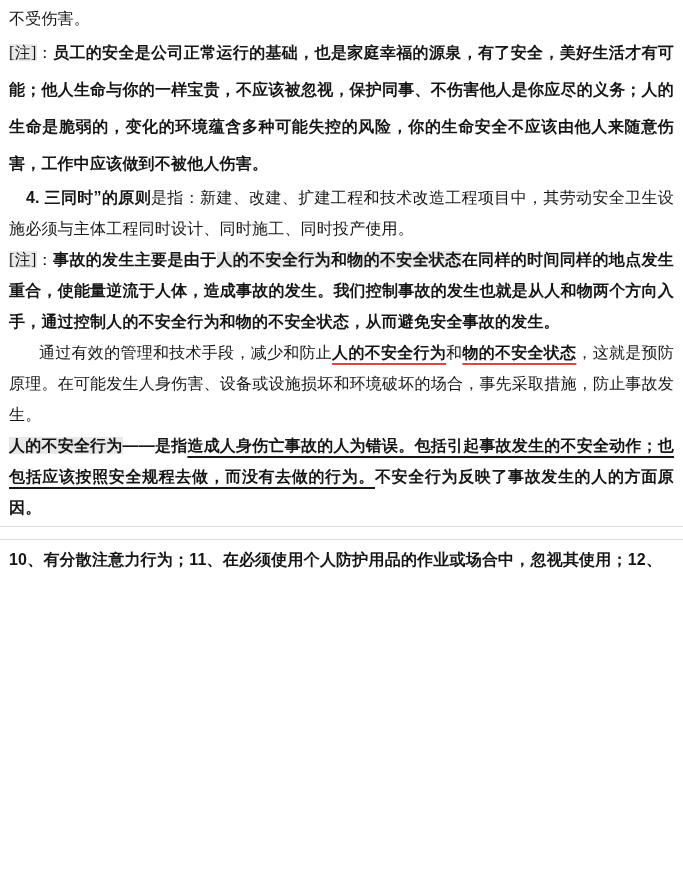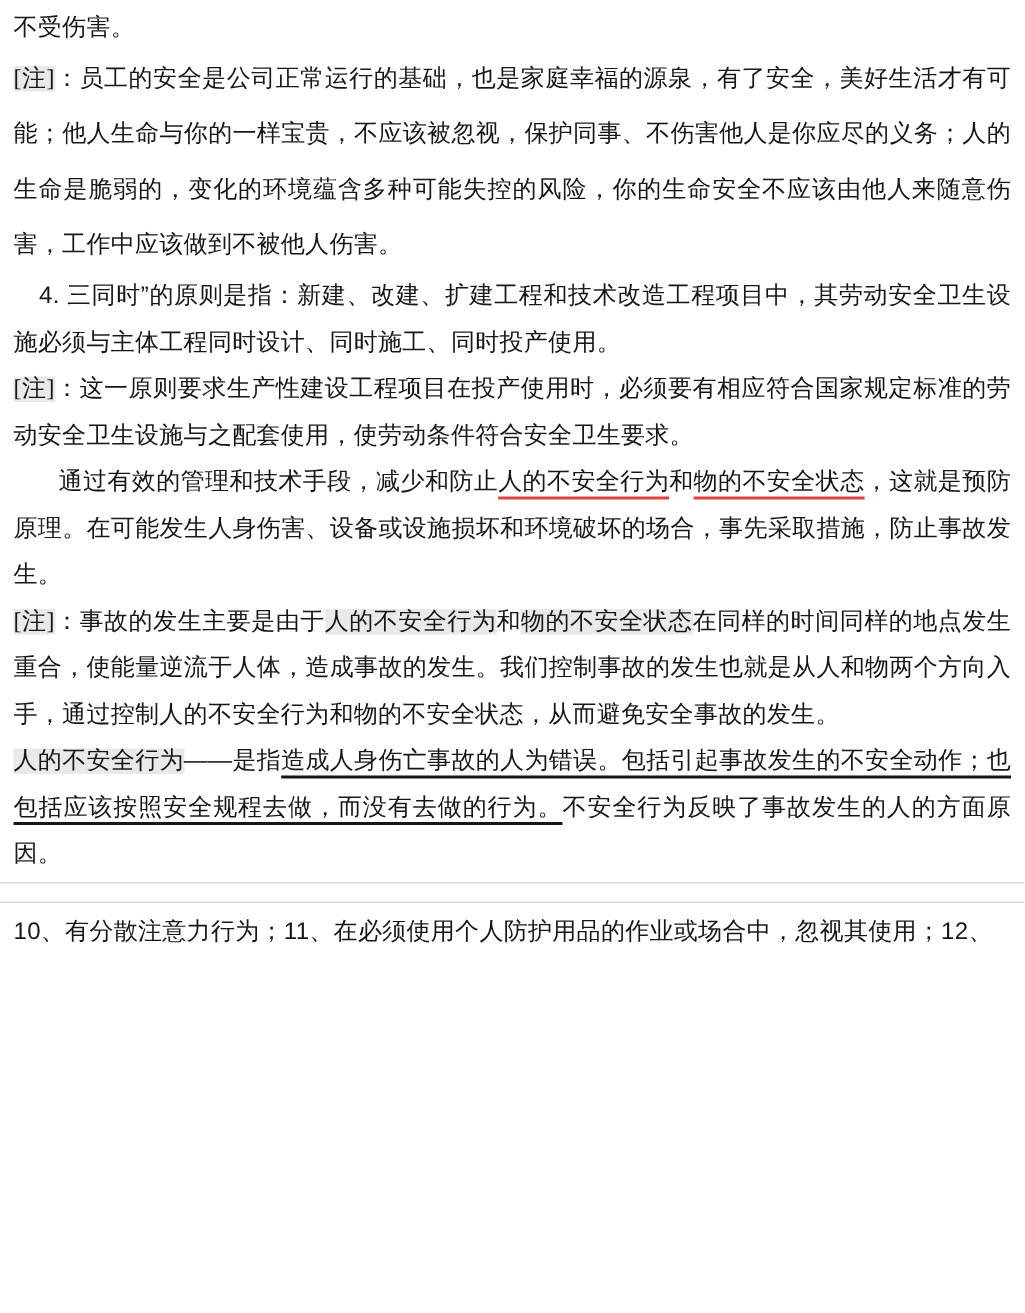--- a/index.html
+++ b/index.html
@@ -28,21 +28,21 @@
     margin: 0;
     font-size: 16px;
     line-height: 31px;
     text-align: justify;
     letter-spacing: 0.2px;
   }
   p.para.tall { line-height: 37px; }
   .indent-1 { text-indent: 17px; }
   .indent-2 { text-indent: 30px; }
   .b {
-    font-weight: 400;
+    font-weight: 700;
     font-family: "Liberation Sans", sans-serif;
   }
   .hl { background: var(--highlight_bg, #e9e9e9); }
   .ul {
     text-decoration: underline;
     text-decoration-thickness: 1.5px;
     text-underline-offset: 5px;
   }
   .rul {
     text-decoration: underline;
@@ -78,23 +78,22 @@
   .wm-icon svg { display: block; }
 </style>
 </head>
 <body>
 
 <div class="page">
   <div id="content">
       <p class="para indent-0"><span>不受伤害。</span></p>
       <p class="para indent-0 tall"><span class="hl">[注]</span><span>：</span><span class="b">员工的安全是公司正常运行的基础，也是家庭幸福的源泉，有了安全，美好生活才有可能；他人生命与你的一样宝贵，不应该被忽视，保护同事、不伤害他人是你应尽的义务；人的生命是脆弱的，变化的环境蕴含多种可能失控的风险，你的生命安全不应该由他人来随意伤害，工作中应该做到不被他人伤害。</span></p>
       <p class="para indent-1"><span class="b">4. </span><span class="b">三同时”的原则</span><span>是指：新建、改建、扩建工程和技术改造工程项目中，其劳动安全卫生设施必须与主体工程同时设计、同时施工、同时投产使用。</span></p>
-      <p class="para indent-0"><span class="hl">[注]</span><span>：</span><span class="b">这一原则要求生产性建设工程项目在投产使用时，必须要有相应符合国家规定标准的劳动安全卫生设施与之配套使用，使劳动条件符合安全卫生要求。</span></p>
+      <p class="para indent-0"><span class="hl">[注]</span><span>：</span><span class="b">事故的发生主要是由于</span><span class="b hl">人的不安全行为</span><span class="b">和</span><span class="b hl">物的不安全状态</span><span class="b">在同样的时间同样的地点发生重合，使能量逆流于人体，造成事故的发生。我们控制事故的发生也就是从人和物两个方向入手，通过控制人的不安全行为和物的不安全状态，从而避免安全事故的发生。</span></p>
       <p class="para indent-2"><span>通过有效的管理和技术手段，减少和防止</span><span class="b rul">人的不安全行为</span><span>和</span><span class="b rul">物的不安全状态</span><span>，这就是预防原理。在可能发生人身伤害、设备或设施损坏和环境破坏的场合，事先采取措施，防止事故发生。</span></p>
-      <p class="para indent-0"><span class="hl">[注]</span><span>：</span><span class="b">事故的发生主要是由于</span><span class="b hl">人的不安全行为</span><span class="b">和</span><span class="b hl">物的不安全状态</span><span class="b">在同样的时间同样的地点发生重合，使能量逆流于人体，造成事故的发生。我们控制事故的发生也就是从人和物两个方向入手，通过控制人的不安全行为和物的不安全状态，从而避免安全事故的发生。</span></p>
       <p class="para indent-0"><span class="b hl">人的不安全行为</span><span class="b">——是指</span><span class="b ul">造成人身伤亡事故的人为错误。包括引起事故发生的不安全动作；也包括应该按照安全规程去做，而没有去做的行为。</span><span class="b">不安全行为反映了事故发生的人的方面原因。</span></p>
       <div class="page-break"></div>
       <p class="para indent-0"><span class="b">10、有分散注意力行为；11、在必须使用个人防护用品的作业或场合中，忽视其使用；12、</span></p>
     </div>
 
   <div class="watermark">
     <span class="wm-icon">
       <svg viewBox="0 0 32 30" width="30" height="28" aria-hidden="true">
         <path d="M16 2 C8 2 2 7 2 13.5 C2 17.5 4.2 21 7.8 23 L7 28 L12.5 25 C13.6 25.2 14.8 25.3 16 25.3 C24 25.3 30 20 30 13.5 C30 7 24 2 16 2 Z" fill="none" stroke="#c2c2c2" stroke-width="1.6"></path>
         <circle cx="11" cy="12" r="1.6" fill="#c2c2c2"></circle>

